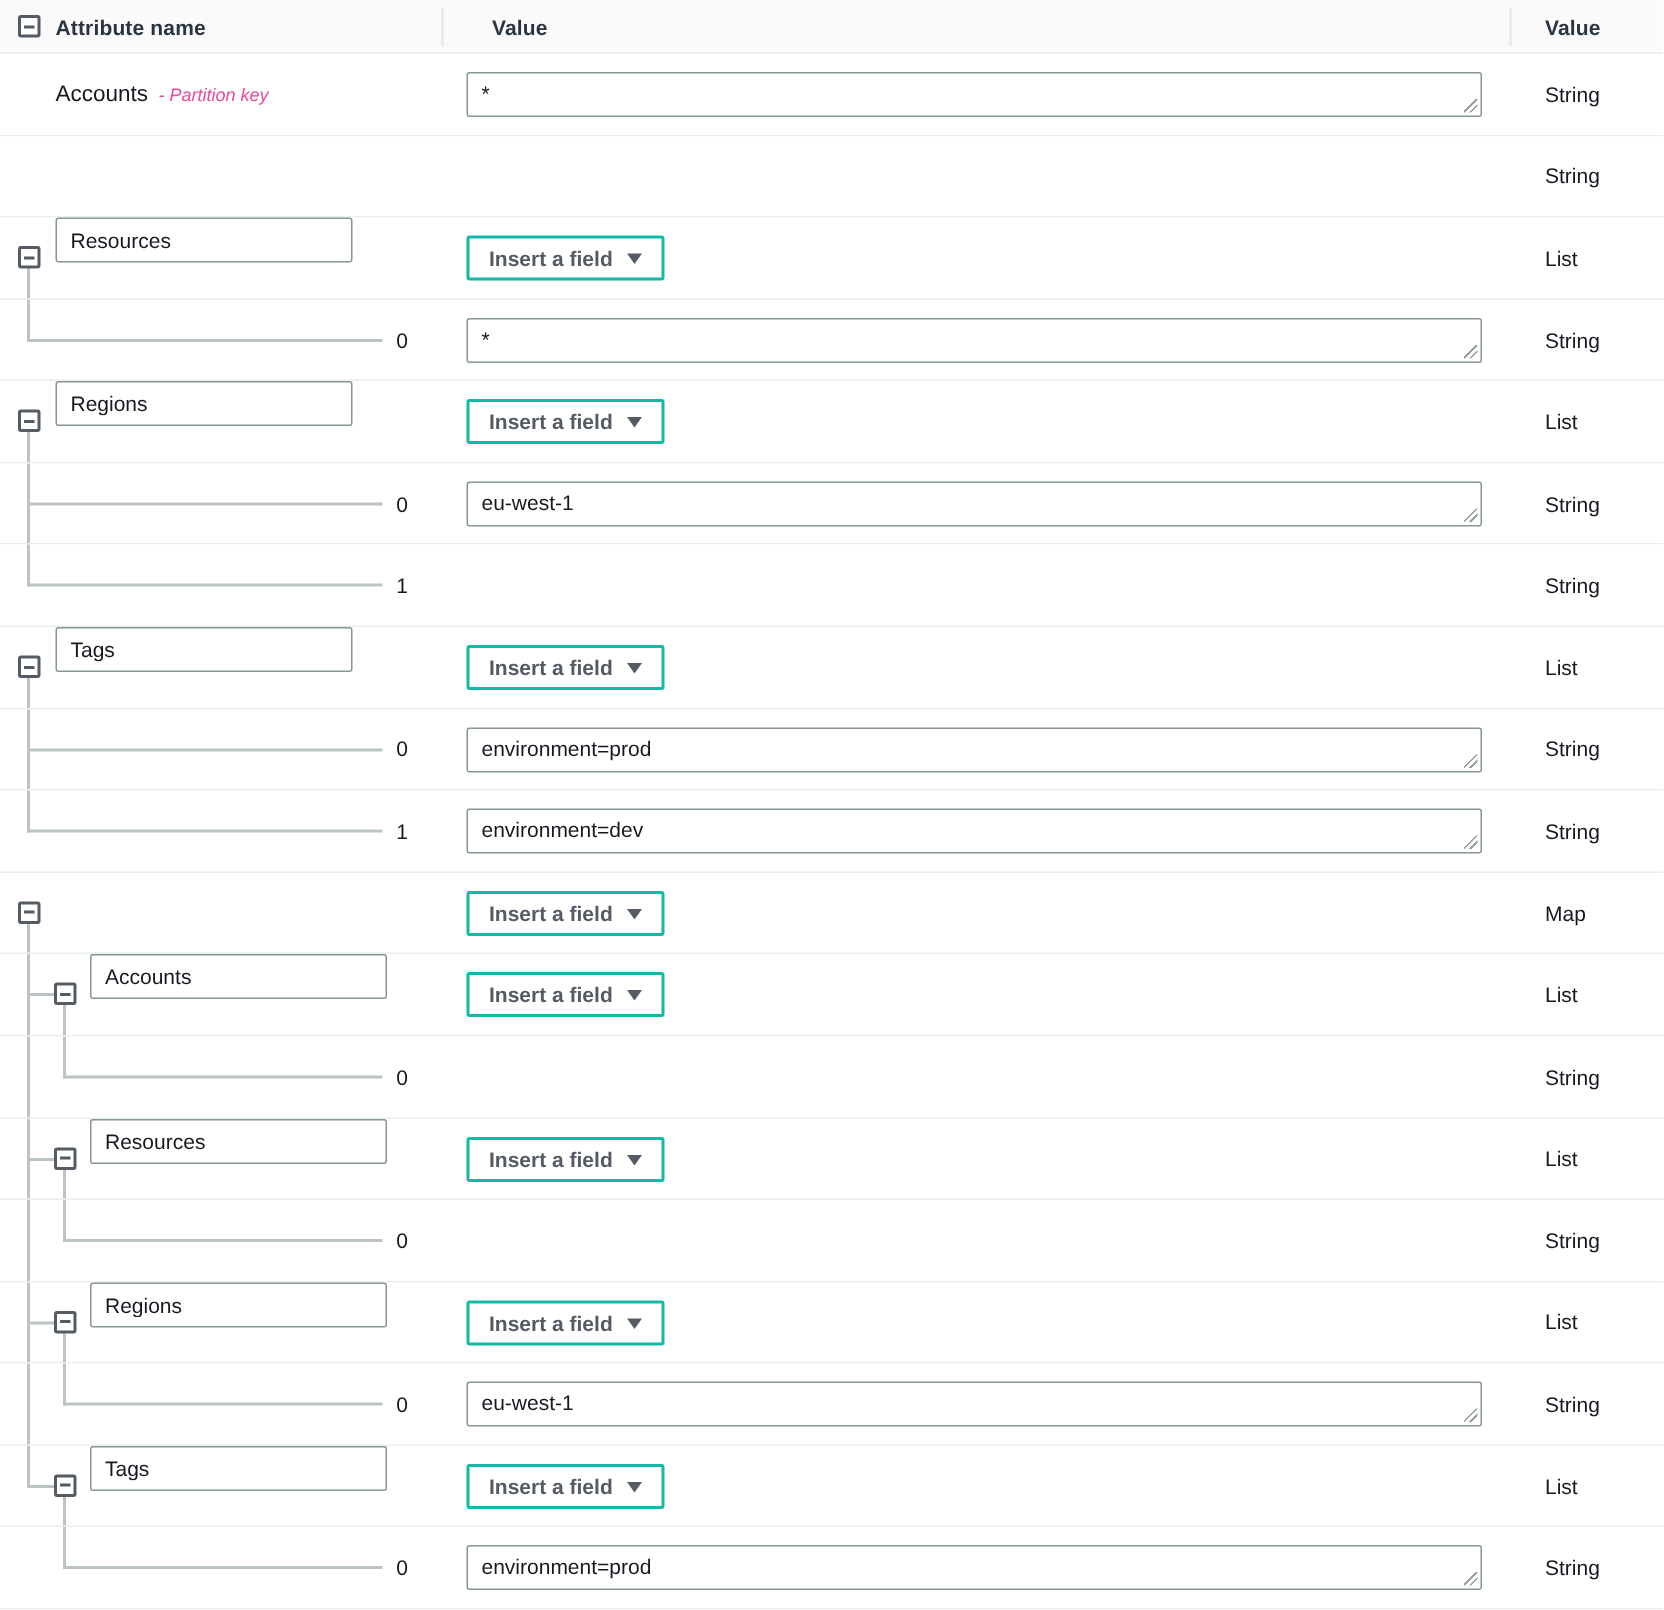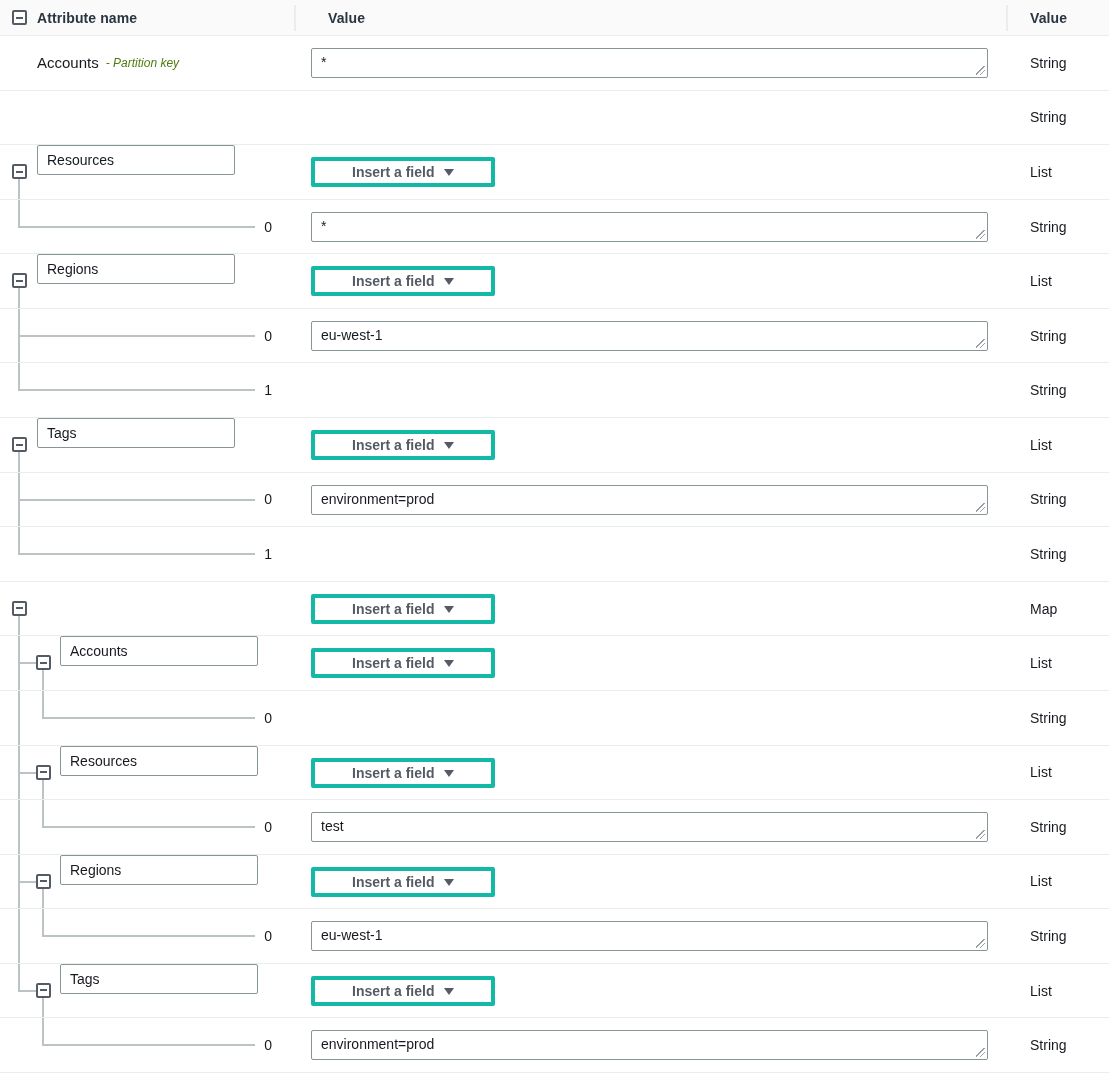--- a/index.html
+++ b/index.html
@@ -41,21 +41,21 @@
     border-bottom:1px solid #eaeded;background:#fff;
   }
   .row .toggle{top:19px;}
   .row .toggle.lv0{left:12px;}
   .row .toggle.lv1{left:36px;}
 
   .key-label{
     position:absolute;left:37px;top:0;height:100%;display:flex;align-items:baseline;
     align-items:center;font-size:15px;color:#16191f;
   }
-  .key-label .suffix{font-size:12px;font-style:italic;margin-left:7px;color:#4d7c0f;}
+  .key-label .suffix{font-size:12px;font-style:italic;margin-left:7px;color:#ec4899;}
 
   .name-input{
     position:absolute;top:0;box-sizing:border-box;width:198px;height:30px;
     border:1px solid #879596;border-radius:2px;background:#fff;
     font-family:inherit;font-size:14px;color:#16191f;padding:0 9px;outline:none;
   }
   .name-input.lv0{left:37px;}
   .name-input.lv1{left:60px;}
 
   .index-label{
@@ -71,22 +71,22 @@
     font-family:inherit;font-size:14px;color:#16191f;padding:5px 9px 3px;outline:none;display:block;
   }
   .grip{
     position:absolute;right:3px;bottom:3px;width:9px;height:9px;cursor:nwse-resize;
     background:
       linear-gradient(135deg,transparent 0 44%,#98a0a5 44% 53%,transparent 53% 68%,#98a0a5 68% 77%,transparent 77%);
   }
 
   .insert-btn{
     position:absolute;left:311px;top:12px;height:30px;box-sizing:border-box;
-    display:inline-flex;align-items:center;gap:10px;padding:0 37px;
-    border:4px solid #14b8a6;border-radius:2px;background:#fff;cursor:pointer;
+    display:inline-flex;align-items:center;gap:10px;padding:0 13px;
+    border:2px solid #14b8a6;border-radius:2px;background:#fff;cursor:pointer;
     font-family:inherit;font-size:14px;font-weight:700;color:#545b64;text-align:center;
   }
   .caret{
     width:0;height:0;border-left:5.5px solid transparent;border-right:5.5px solid transparent;
     border-top:7px solid #545b64;margin-top:1px;
   }
 
   .type-label{
     position:absolute;left:1030px;top:0;height:100%;display:flex;align-items:center;
     font-size:14px;color:#16191f;
@@ -203,20 +203,24 @@
         <div class="value-box">
           <textarea style="">environment=prod</textarea>
           <div class="grip"></div>
         </div>
         <div class="type-label">String</div>
       </div>
       <div class="row">
         <div class="tl vl x0 tophalf"></div>
         <div class="tl hl idx0"></div>
         <div class="index-label">1</div>
+        <div class="value-box">
+          <textarea style="">environment=dev</textarea>
+          <div class="grip"></div>
+        </div>
         <div class="type-label">String</div>
       </div>
       <div class="row">
         <div class="tl vl x0 frombox"></div>
         <span class="toggle lv0">
           <span class="minus"></span>
         </span>
         <button class="insert-btn">
           <span>Insert a field</span>
           <span class="caret"></span>
@@ -256,24 +260,20 @@
           <span>Insert a field</span>
           <span class="caret"></span>
         </button>
         <div class="type-label">List</div>
       </div>
       <div class="row">
         <div class="tl vl x0 full"></div>
         <div class="tl vl x1 tophalf"></div>
         <div class="tl hl idx1"></div>
         <div class="index-label">0</div>
-        <div class="value-box">
-          <textarea style="">test</textarea>
-          <div class="grip"></div>
-        </div>
         <div class="type-label">String</div>
       </div>
       <div class="row">
         <div class="tl vl x0 full"></div>
         <div class="tl hl stub"></div>
         <div class="tl vl x1 frombox"></div>
         <span class="toggle lv1">
           <span class="minus"></span>
         </span>
         <input class="name-input lv1" type="text" value="Regions" style="">

